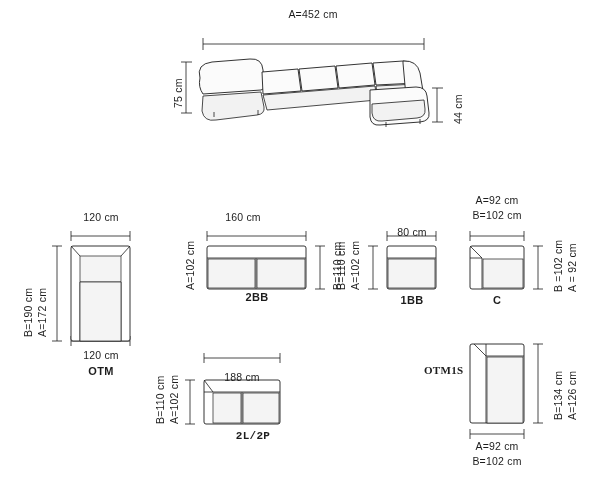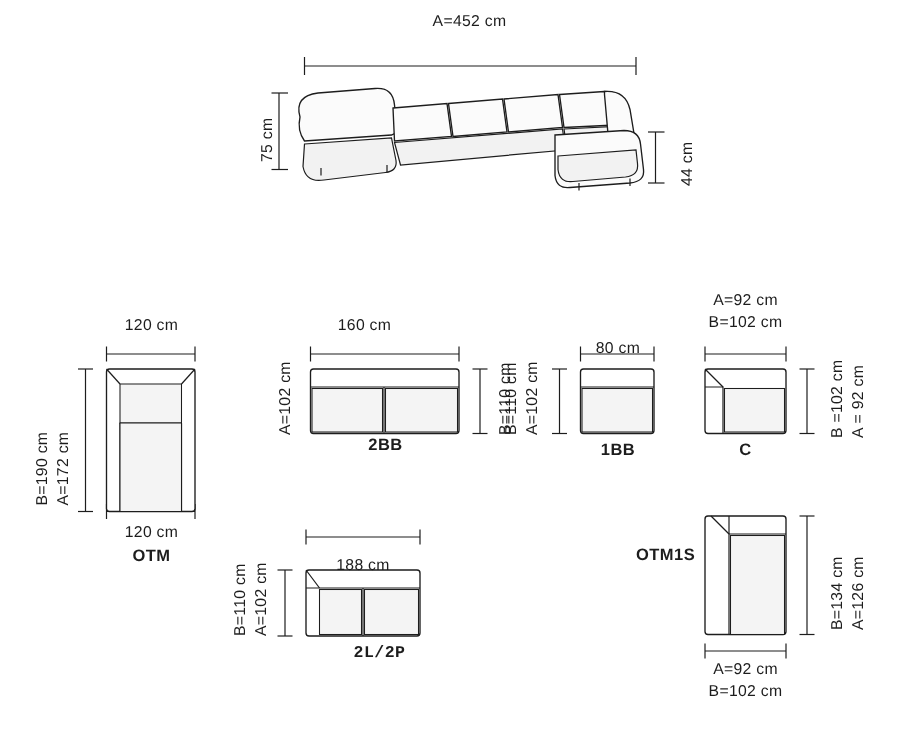--- a/index.html
+++ b/index.html
@@ -211,15 +211,15 @@
 
   <div class="lbl center" style="left:207px;top:333px;width:70px;margin-top:38px;">188 cm</div>
   <div class="lbl vert" style="left:168px;top:424px;">A=102 cm</div>
   <div class="lbl vert" style="left:154px;top:424px;">B=110 cm</div>
   <div class="lbl center bold" style="left:218px;top:430px;width:70px;font-family:Liberation Mono, monospace;">2L/2P</div>
 
   <div class="lbl vert" style="left:566px;top:420px;">A=126 cm</div>
   <div class="lbl vert" style="left:552px;top:420px;">B=134 cm</div>
   <div class="lbl center" style="left:462px;top:440px;width:70px;">A=92 cm</div>
   <div class="lbl center" style="left:462px;top:455px;width:70px;">B=102 cm</div>
-  <div class="lbl bold" style="left:424px;top:364px;">OTM1S</div>
+  <div class="lbl bold" style="left:424px;top:364px;font-family:Liberation Serif, serif;">OTM1S</div>
 
 </div>
 
 </body></html>

